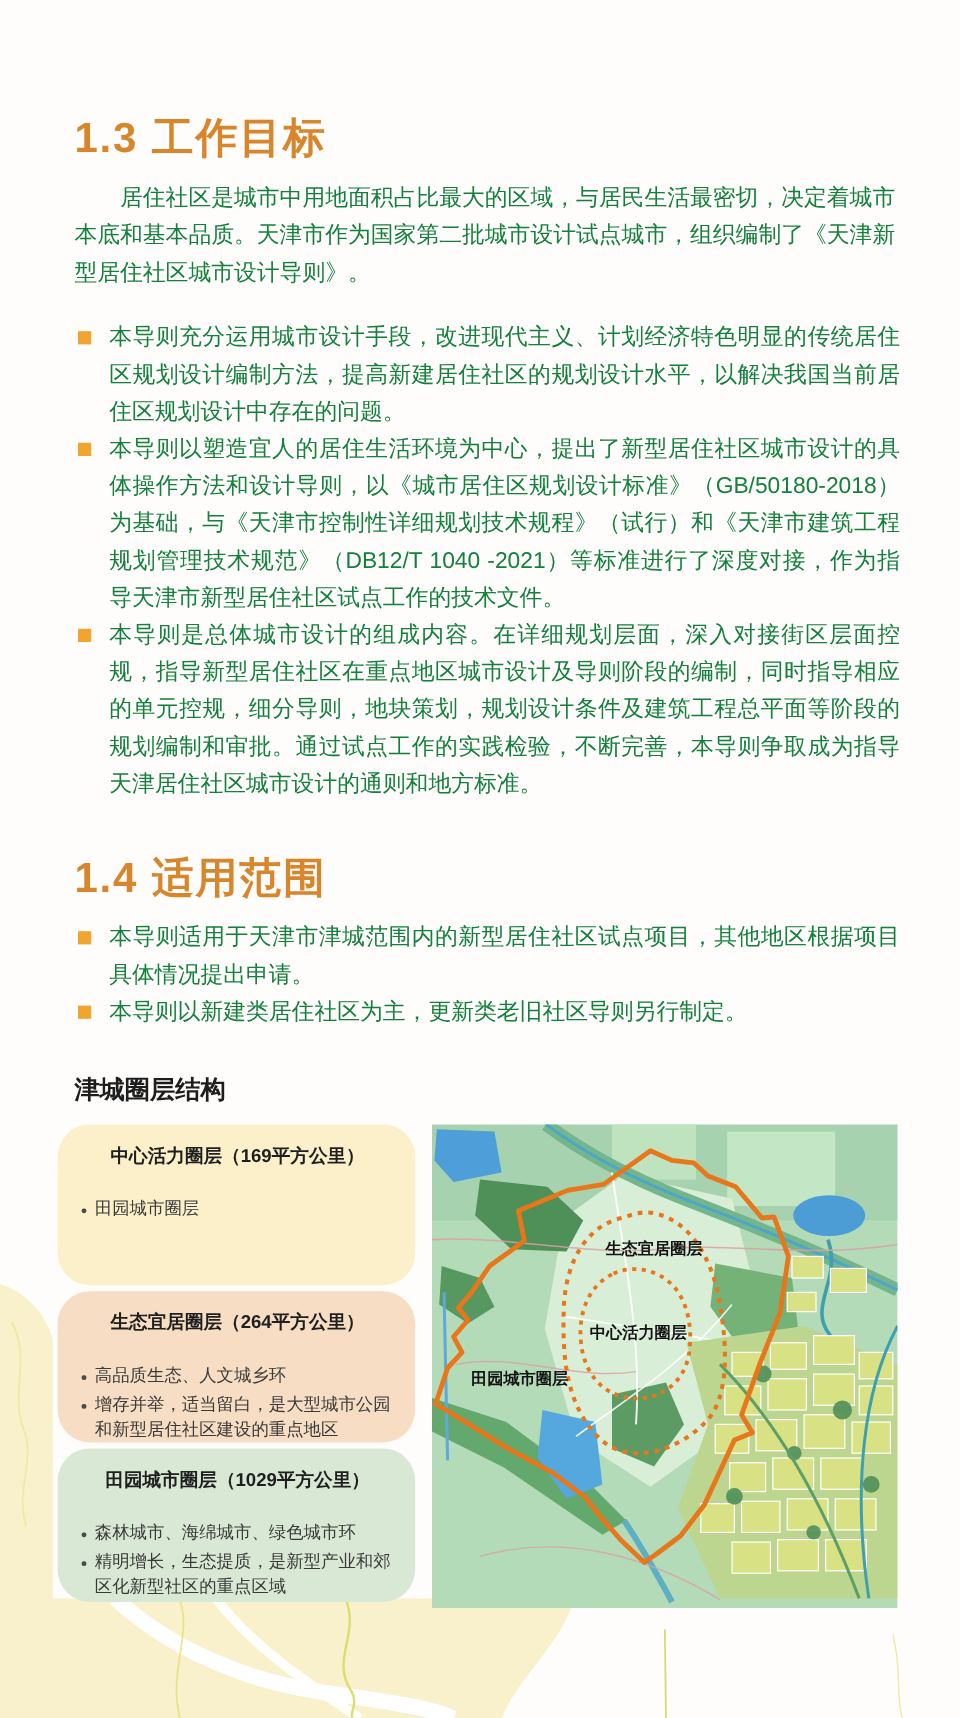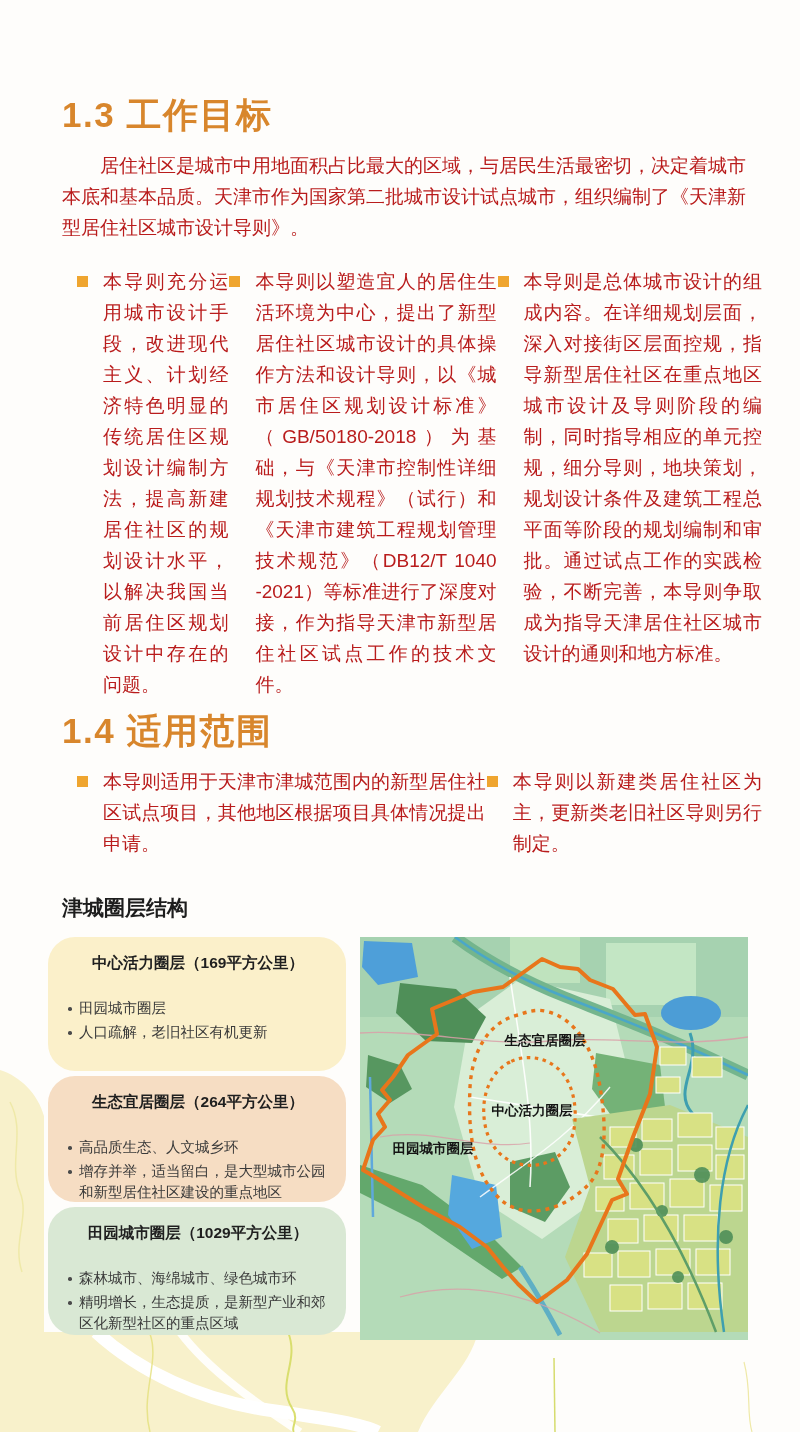--- a/index.html
+++ b/index.html
@@ -10,24 +10,24 @@
     color:#3c3c3c;
   }
   
   .bg-map{position:absolute;left:0;top:1032px;width:800px;height:400px;z-index:0;}
   .content{position:absolute;inset:0;z-index:1;}
 
   .section-heading{
     position:absolute;left:62px;margin:0;
     font-size:35px;font-weight:800;color:#D8862C;letter-spacing:1.5px;
   }
-  .body-text{font-size:19px;line-height:31px;color:#b91c1c;text-align:justify;}
+  .body-text{font-size:19px;line-height:31px;color:#15803d;text-align:justify;}
   .intro{position:absolute;left:62px;width:684px;text-indent:2em;margin:0;}
 
-  .bullet-list{position:absolute;left:76px;width:686px;display:flex;flex-direction:row;}
+  .bullet-list{position:absolute;left:64px;width:686px;display:flex;flex-direction:column;}
   .bullet-item{position:relative;padding-left:27px;box-sizing:border-box;}
   .bullet-item::before{
     content:"";position:absolute;left:1px;top:10px;width:11px;height:11px;background:#EFA52F;
   }
 
   .fig-heading{
     position:absolute;left:62px;top:894px;margin:0;
     font-size:21px;font-weight:700;color:#1d1d1d;
   }
 
@@ -87,21 +87,20 @@
     <div class="bullet-list" style="top:766px;">
       <div class="bullet-item body-text">本导则适用于天津市津城范围内的新型居住社区试点项目，其他地区根据项目具体情况提出申请。</div>
       <div class="bullet-item body-text">本导则以新建类居住社区为主，更新类老旧社区导则另行制定。</div>
     </div>
 
     <h3 class="fig-heading">津城圈层结构</h3>
 
     <div class="legend-box legend-1">
       <p class="legend-title">中心活力圈层（169平方公里）</p>
       <div class="legend-item">田园城市圈层</div>
-      <div class="legend-item">人口疏解，老旧社区有机更新</div>
     </div>
 
     <div class="legend-box legend-2">
       <p class="legend-title">生态宜居圈层（264平方公里）</p>
       <div class="legend-item">高品质生态、人文城乡环</div>
       <div class="legend-item">增存并举，适当留白，是大型城市公园和新型居住社区建设的重点地区</div>
     </div>
 
     <div class="legend-box legend-3">
       <p class="legend-title">田园城市圈层（1029平方公里）</p>

